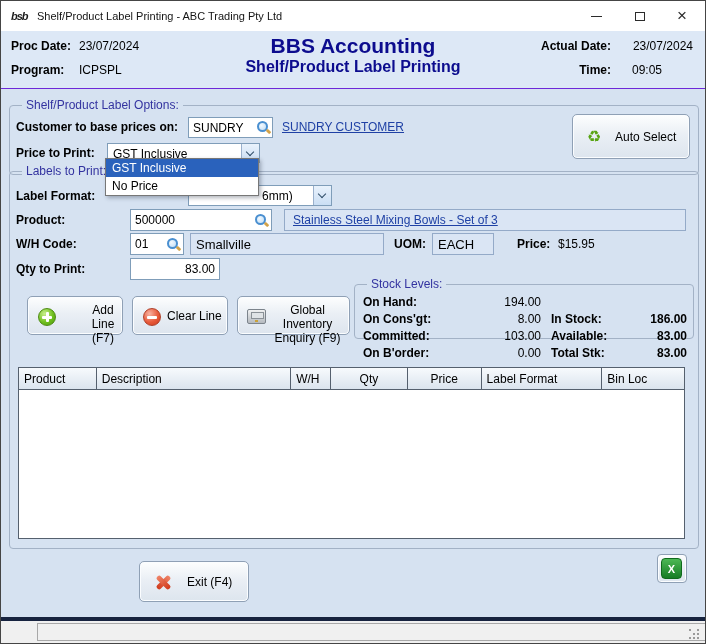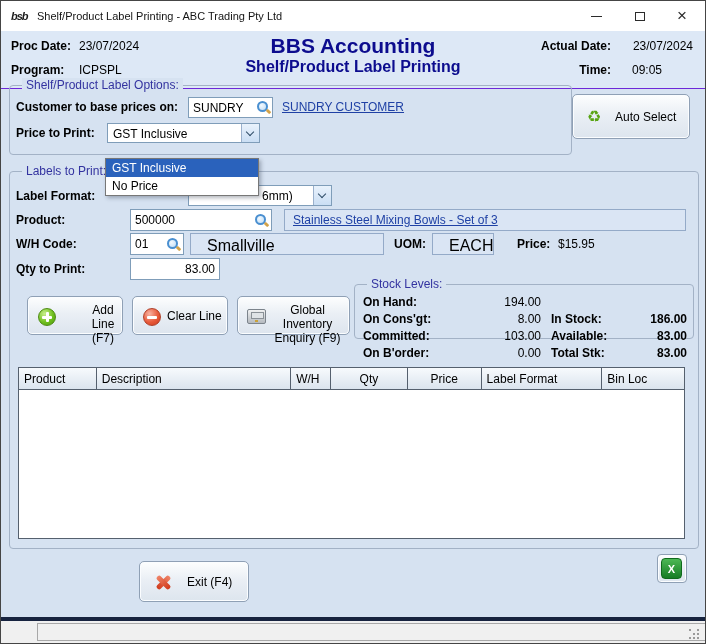--- a/index.html
+++ b/index.html
@@ -33,21 +33,21 @@
   
   .group { position:absolute; border:1px solid #a3b2c6; border-radius:4px; }
   .group-title { position:absolute; top:-8px; left:12px; background:#d6e2f1;
                  padding:0 4px; font-size:12px; color:#3333a0; white-space:nowrap; }
 
   
   .field { position:absolute; background:#fff; border:1px solid #7f9db9;
            font-size:12px; padding:2px 4px; color:#000; }
   input.field { outline:none; }
   .ro-field { position:absolute; background:#dae5f4; border:1px solid #94aac8;
-              font-size:16px; padding:3px 16px; color:#000; white-space:nowrap; overflow:hidden; }
+              font-size:13px; padding:3px 5px; color:#000; white-space:nowrap; overflow:hidden; }
   .link { position:absolute; font-size:12px; color:#1f41a5; text-decoration:underline;
           white-space:nowrap; cursor:pointer; }
   .link-box { position:absolute; background:#dae5f4; border:1px solid #94aac8; }
   .link-box .link { position:static; line-height:20px; margin-left:8px; }
 
   .mag { position:absolute; width:16px; height:16px; cursor:pointer; }
   .mag::before { content:""; position:absolute; left:2px; top:2px; width:7px; height:7px;
                  border:2px solid #4a8fd0; border-radius:50%;
                  background:radial-gradient(circle at 35% 35%, #f2f9ff, #bfdcf5); }
   .mag::after { content:""; position:absolute; left:11px; top:11px; width:5px; height:3px;
@@ -156,21 +156,21 @@
     <span class="lbl" style="left:10px; top:32px;">Program:</span>
     <span class="val" style="left:78px; top:32px;">ICPSPL</span>
     <div class="app-title">BBS Accounting</div>
     <div class="screen-title">Shelf/Product Label Printing</div>
     <span class="lbl" style="right:94px; top:8px;">Actual Date:</span>
     <span class="val" style="right:12px; top:8px;">23/07/2024</span>
     <span class="lbl" style="right:94px; top:32px;">Time:</span>
     <span class="val" style="right:43px; top:32px;">09:05</span>
   </div>
 
-  <div class="group" style="left:8px; top:84px; width:563px; height:70px;padding-left:38px;">
+  <div class="group" style="left:8px; top:104px; width:690px; height:70px;padding-left:38px;">
     <span class="group-title">Shelf/Product Label Options:</span>
 
     <span class="lbl" style="left:6px; top:14px;">Customer to base prices on:</span>
     <input class="field" style="left: 178px; top: 11px; width: 85px; height: 21px; padding-right: 20px;" value="SUNDRY">
     <span class="mag" style="left:245px; top:13px;"></span>
     <span class="link" style="left:272px; top:14px;">SUNDRY CUSTOMER</span>
 
     <span class="lbl" style="left:6px; top:40px;">Price to Print:</span>
     <div class="combo" style="left:97px; top:37px; width:153px; height:20px;">
       <span class="cb-text">GST Inclusive</span>

